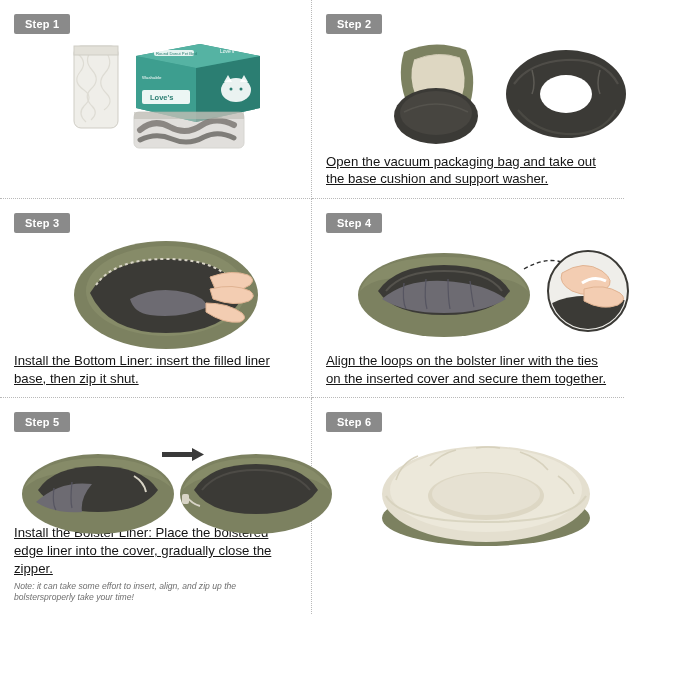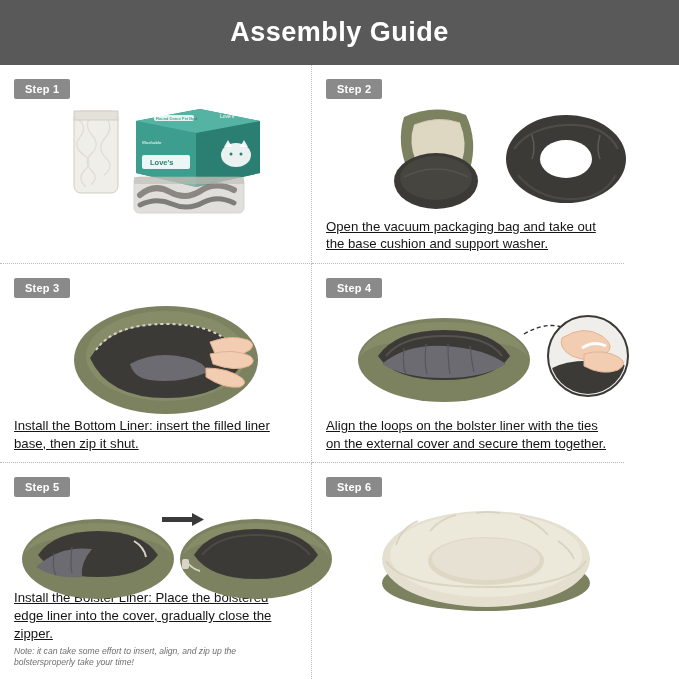--- a/index.html
+++ b/index.html
@@ -87,23 +87,20 @@
     left: 0; right: 0; bottom: 0;
     height: 1px;
     background: transparent;
   }
 </style>
 </head>
 <body>
 
 <div class="page">
 
-  <div class="header">
-    <div class="header-title">Assembly Guide</div>
-  </div>
 
   <div class="grid">
 
     <div class="cell c-left r-top">
       <div class="step-badge">Step 1</div>
       <div class="art">
         <svg width="320" height="120" viewBox="0 0 320 120" aria-hidden="true">
 
           <g>
             <rect x="60" y="12" width="44" height="82" rx="7" fill="#efeee9" stroke="#cfcdc5" stroke-width="1"></rect>
@@ -230,21 +227,21 @@
             <g clip-path="url(#zoomclip)">
               <rect x="222" y="18" width="80" height="80" fill="#efeeea"></rect>
               <path d="M222 72 q28 -16 80 -4 l0 30 l-80 0 Z" fill="#3b3a36"></path>
               <path d="M236 40 q22 -14 40 -2 q14 10 4 18 q-16 10 -34 2 q-14 -8 -10 -18 Z" fill="#f3cdb2" stroke="#e0b392" stroke-width="1"></path>
               <path d="M258 56 q20 -6 36 4 q8 6 -2 12 q-16 6 -34 -4 Z" fill="#f3cdb2" stroke="#e0b392" stroke-width="1"></path>
               <path d="M256 50 q12 -8 24 -2" stroke="#ffffff" stroke-width="3" fill="none"></path>
             </g>
           </g>
         </svg>
       </div>
-      <div class="caption">Align the loops on the bolster liner with the ties on the external cover and secure them together.</div>
+      <div class="caption">Align the loops on the bolster liner with the ties on the inserted cover and secure them together.</div>
     </div>
 
     <div class="cell c-left">
       <div class="step-badge">Step 5</div>
       <div class="art">
         <svg width="320" height="110" viewBox="0 0 320 110" aria-hidden="true">
 
           <g>
             <ellipse cx="84" cy="62" rx="76" ry="40" fill="#7c8160"></ellipse>
             <path d="M10 56 q16 -30 74 -30 q58 0 74 30 q-14 -12 -32 -14 q-42 -6 -84 0 q-18 2 -32 14 Z" fill="#868b68"></path>

